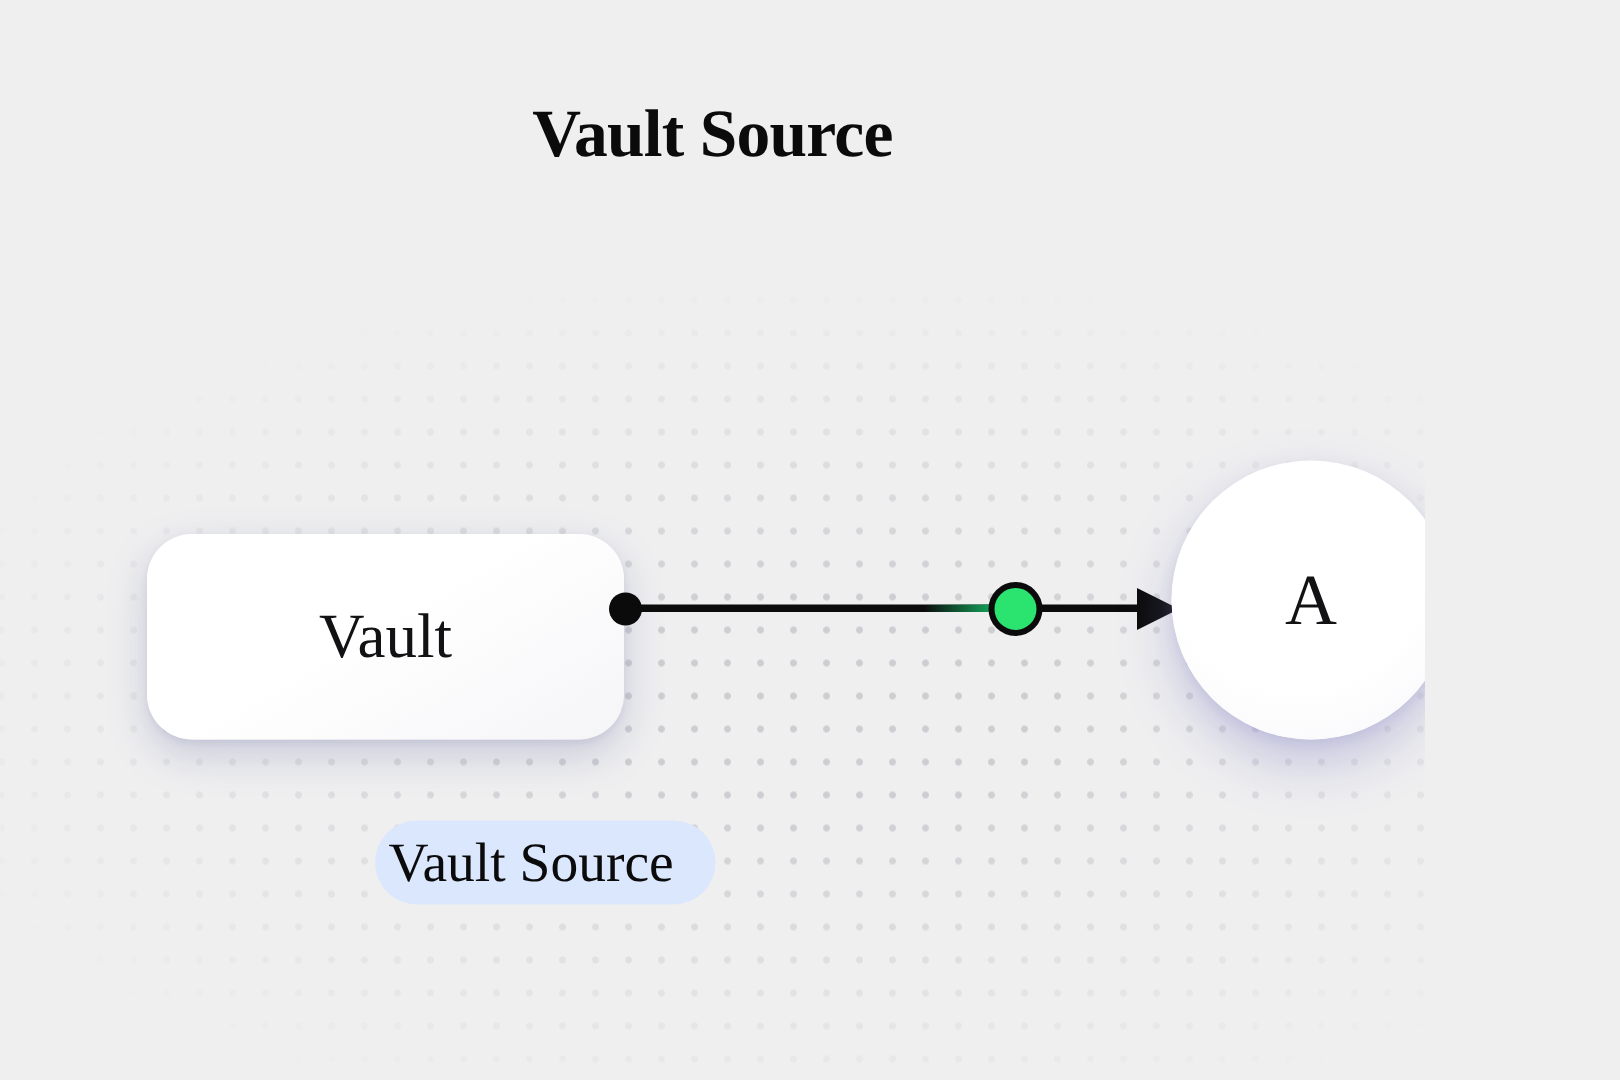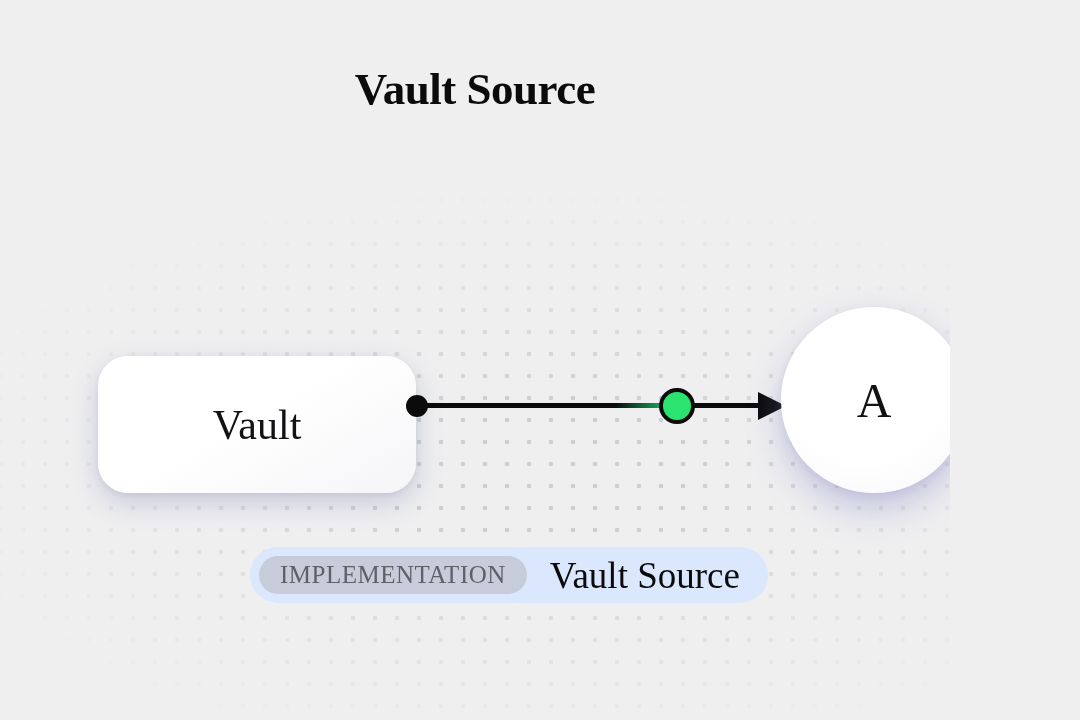--- a/index.html
+++ b/index.html
@@ -120,16 +120,15 @@
   <span class="edge-line"></span>
   <span class="edge-line-green"></span>
   <span class="token-dot"></span>
   <span class="arrowhead"></span>
 
   <div class="a-node">
     <span>A</span>
   </div>
 
   <div class="badge">
-    <span class="tag">IMPLEMENTATION</span>
     <span class="badge-label">Vault Source</span>
   </div>
 </div>
 
 </body></html>

